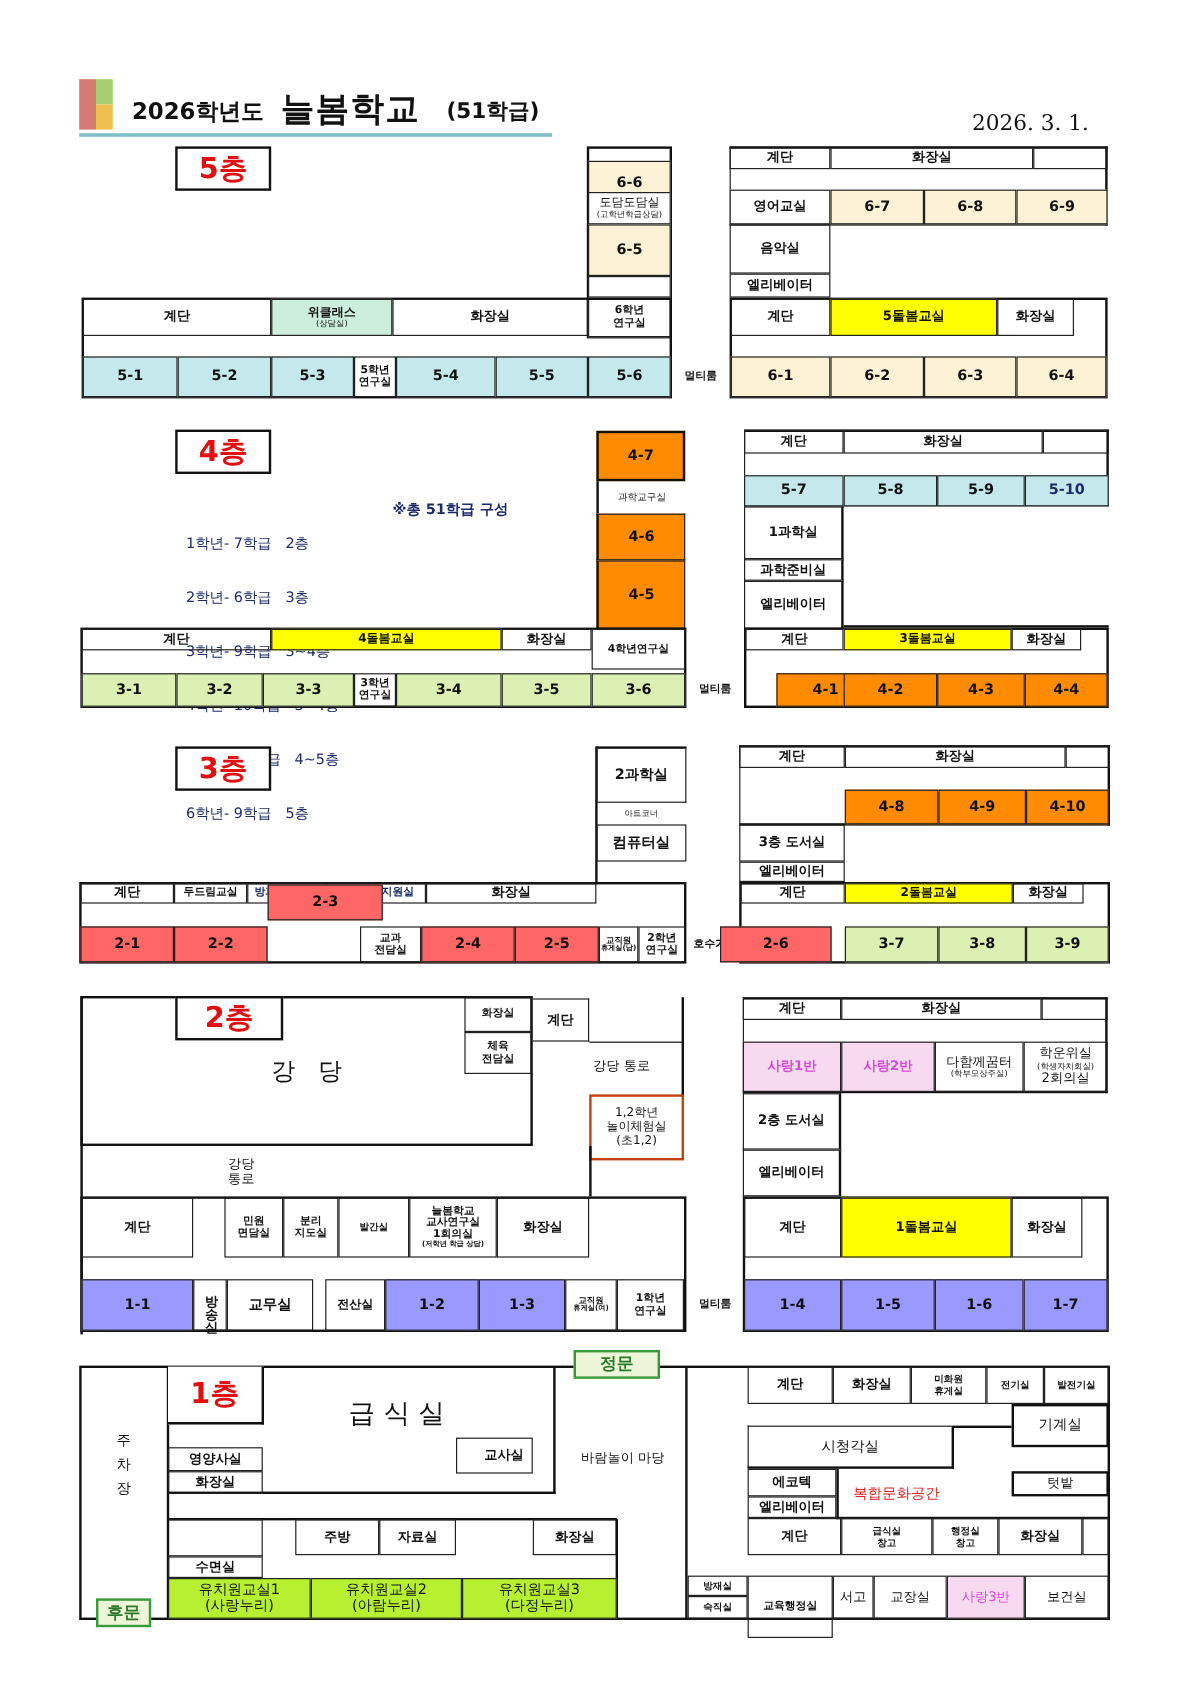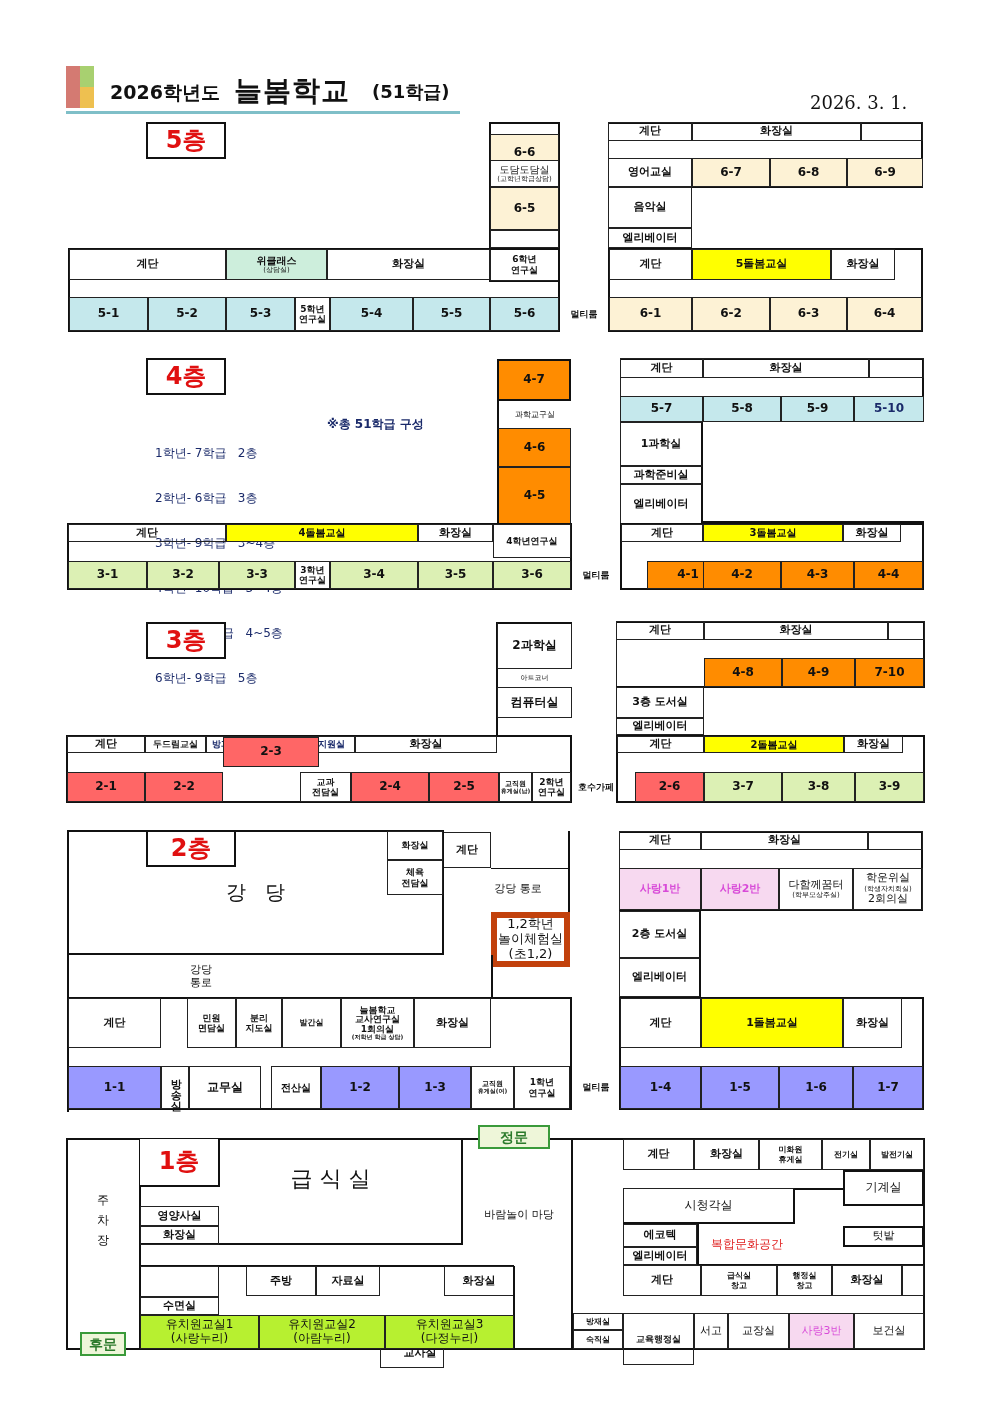--- a/index.html
+++ b/index.html
@@ -155,21 +155,21 @@
 <div class="abs c b t12" style="left:497px;top:622px;width:75px;height:47px;border-top:2px solid #111;">2과학실</div>
 <div class="abs c t7" style="left:497px;top:669px;width:75px;height:18px;">아트코너</div>
 <div class="abs c b t12" style="left:497px;top:687px;width:75px;height:31px;">컴퓨터실</div>
 
 <div class="abs bb" style="left:616px;top:621px;width:309px;height:67px;border-left:1px solid #222;"></div>
 <div class="abs c b t11" style="left:616px;top:621px;width:88px;height:19px;">계단</div>
 <div class="abs c b t11" style="left:704px;top:621px;width:184px;height:19px;">화장실</div>
 <div class="abs b" style="left:888px;top:621px;width:37px;height:19px;"></div>
 <div class="abs c b orange t12" style="left:704px;top:658px;width:78px;height:29px;">4-8</div>
 <div class="abs c b orange t12" style="left:782px;top:658px;width:73px;height:29px;">4-9</div>
-<div class="abs c b orange t12" style="left:855px;top:658px;width:69px;height:29px;">7-10</div>
+<div class="abs c b orange t12" style="left:855px;top:658px;width:69px;height:29px;">4-10</div>
 <div class="abs c b t11" style="left:616px;top:687px;width:88px;height:31px;">3층 도서실</div>
 <div class="abs c b t11" style="left:616px;top:718px;width:88px;height:17px;">엘리베이터</div>
 
 <div class="abs bb" style="left:66px;top:735px;width:506px;height:68px;"></div>
 <div class="abs c b t11" style="left:67px;top:736px;width:78px;height:17px;">계단</div>
 <div class="abs c b t9" style="left:145px;top:736px;width:61px;height:17px;">두드림교실</div>
 <div class="abs c b t9" style="left:206px;top:736px;width:66px;height:17px;color:#1a2a6a;">방과후지원실</div>
 <div class="abs c b t9" style="left:272px;top:736px;width:83px;height:17px;color:#1a2a6a;">늘봄학교지원실</div>
 <div class="abs c b t11" style="left:355px;top:736px;width:142px;height:17px;">화장실</div>
 <div class="abs c b red t12" style="left:67px;top:772px;width:78px;height:30px;">2-1</div>
@@ -188,40 +188,40 @@
 <div class="abs c b t9" style="left:532px;top:772px;width:39px;height:30px;flex-direction:column;">
   <span>2학년</span>
   <span>연구실</span>
 </div>
 <div class="abs c t9" style="left:572px;top:772px;width:48px;height:30px;">호수가페</div>
 
 <div class="abs bb" style="left:616px;top:735px;width:309px;height:68px;"></div>
 <div class="abs c b t11" style="left:617px;top:736px;width:87px;height:17px;">계단</div>
 <div class="abs c b yellow t10" style="left:704px;top:736px;width:140px;height:17px;">2돌봄교실</div>
 <div class="abs c b t11" style="left:844px;top:736px;width:59px;height:17px;">화장실</div>
-<div class="abs c b red t12" style="left:635px;top:772px;width:69px;height:30px;">2-6</div>
+<div class="abs c b red t12" style="left:600px;top:772px;width:93px;height:30px;">2-6</div>
 <div class="abs c b lgreen t12" style="left:704px;top:772px;width:78px;height:30px;">3-7</div>
 <div class="abs c b lgreen t12" style="left:782px;top:772px;width:73px;height:30px;">3-8</div>
 <div class="abs c b lgreen t12" style="left:855px;top:772px;width:69px;height:30px;">3-9</div>
 
 <div class="abs" style="left:67px;top:830px;width:2px;height:282px;background:#111;"></div>
 <div class="abs c b" style="left:67px;top:830px;width:377px;height:125px;border:2px solid #111;">
   <span style="font-size:20px;white-space:pre;">강   당</span>
 </div>
 <div class="abs c floor-label" style="left:146px;top:830px;width:90px;height:37px;">2층</div>
 <div class="abs c b t9" style="left:387px;top:831px;width:56px;height:29px;">화장실</div>
 <div class="abs c b t9" style="left:387px;top:860px;width:56px;height:35px;flex-direction:column;">
   <span>체육</span>
   <span>전담실</span>
 </div>
 <div class="abs c b t11" style="left:444px;top:832px;width:47px;height:36px;border-left:none;">계단</div>
 <div class="abs" style="left:491px;top:868px;width:78px;height:1px;background:#111;"></div>
 <div class="abs" style="left:568px;top:831px;width:2px;height:82px;background:#111;"></div>
 <div class="abs c t11" style="left:470px;top:872px;width:96px;height:34px;font-weight:normal;">강당 통로</div>
-<div class="abs c" style="left:491px;top:912px;width:79px;height:55px;border:6px solid #c2410c;flex-direction:column;font-size:13px;">
+<div class="abs c" style="left:491px;top:912px;width:79px;height:55px;border:2px solid #c2410c;flex-direction:column;font-size:10px;">
   <span>1,2학년</span>
   <span>놀이체험실</span>
   <span>(초1,2)</span>
 </div>
 <div class="abs" style="left:491px;top:955px;width:2px;height:42px;background:#111;"></div>
 <div class="abs c t11" style="left:180px;top:960px;width:42px;height:34px;flex-direction:column;font-weight:normal;">
   <span>강당</span>
   <span>통로</span>
 </div>
 
@@ -306,21 +306,21 @@
 <div class="abs c b t11" style="left:140px;top:1226px;width:79px;height:19px;">화장실</div>
 <div class="abs c t11" style="left:465px;top:1200px;width:108px;height:30px;font-weight:normal;">바람놀이 마당</div>
 <div class="abs" style="left:571px;top:1139px;width:2px;height:210px;background:#111;"></div>
 <div class="abs c gate" style="left:478px;top:1125px;width:72px;height:24px;">정문</div>
 
 <div class="abs" style="left:140px;top:1265px;width:374px;height:2px;background:#111;"></div>
 <div class="abs b" style="left:140px;top:1266px;width:79px;height:31px;border-left:none;"></div>
 <div class="abs c b t11" style="left:140px;top:1297px;width:79px;height:18px;">수면실</div>
 <div class="abs c b t11" style="left:246px;top:1266px;width:70px;height:30px;">주방</div>
 <div class="abs c b t11" style="left:316px;top:1266px;width:64px;height:30px;">자료실</div>
-<div class="abs c b t11" style="left:380px;top:1338px;width:64px;height:30px;padding-left:16px;">교사실</div>
+<div class="abs c b t11" style="left:380px;top:1198px;width:64px;height:30px;padding-left:16px;">교사실</div>
 <div class="abs c b t11" style="left:444px;top:1266px;width:70px;height:30px;">화장실</div>
 <div class="abs" style="left:513px;top:1266px;width:2px;height:84px;background:#111;"></div>
 <div class="abs c b kgreen" style="left:140px;top:1315px;width:119px;height:34px;flex-direction:column;font-size:12px;">
   <span>유치원교실1</span>
   <span>(사랑누리)</span>
 </div>
 <div class="abs c b kgreen" style="left:259px;top:1315px;width:126px;height:34px;flex-direction:column;font-size:12px;">
   <span>유치원교실2</span>
   <span>(아람누리)</span>
 </div>

